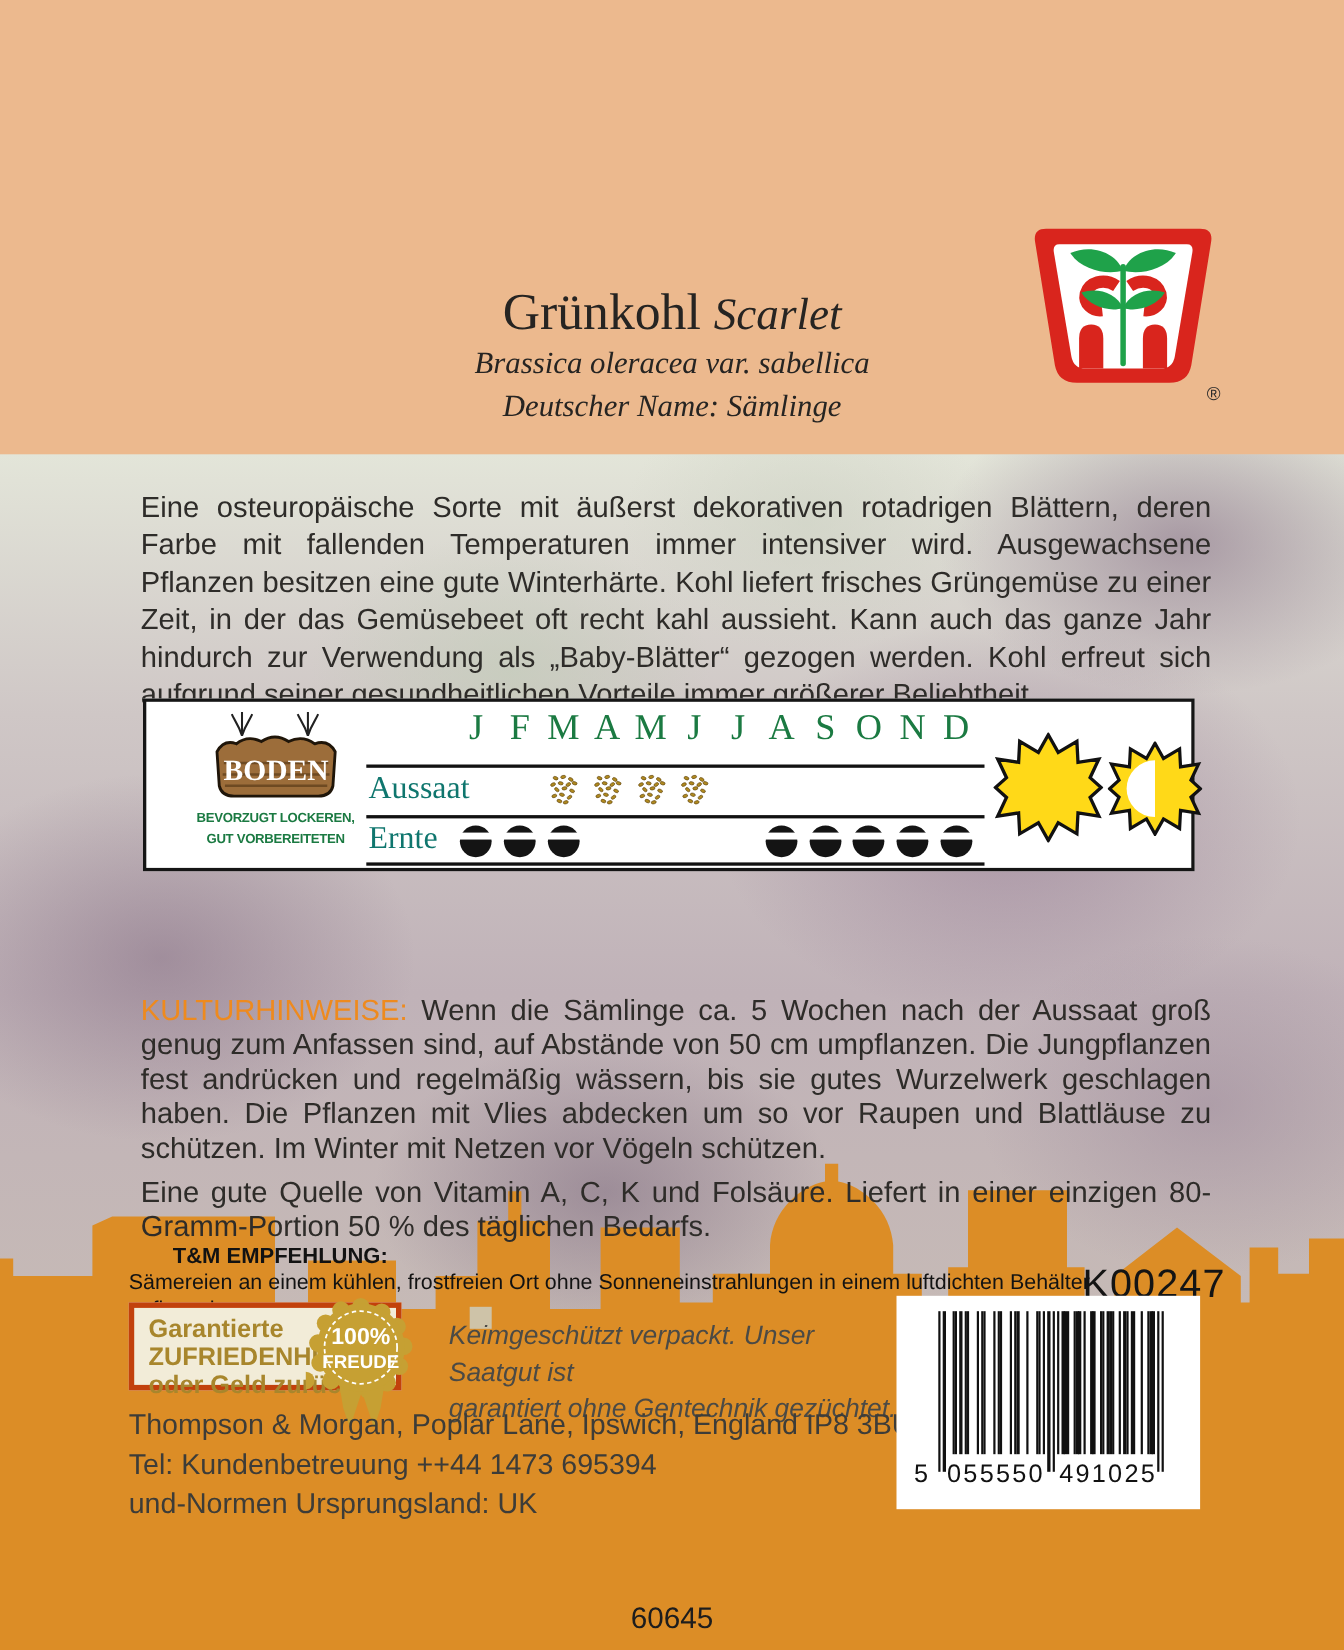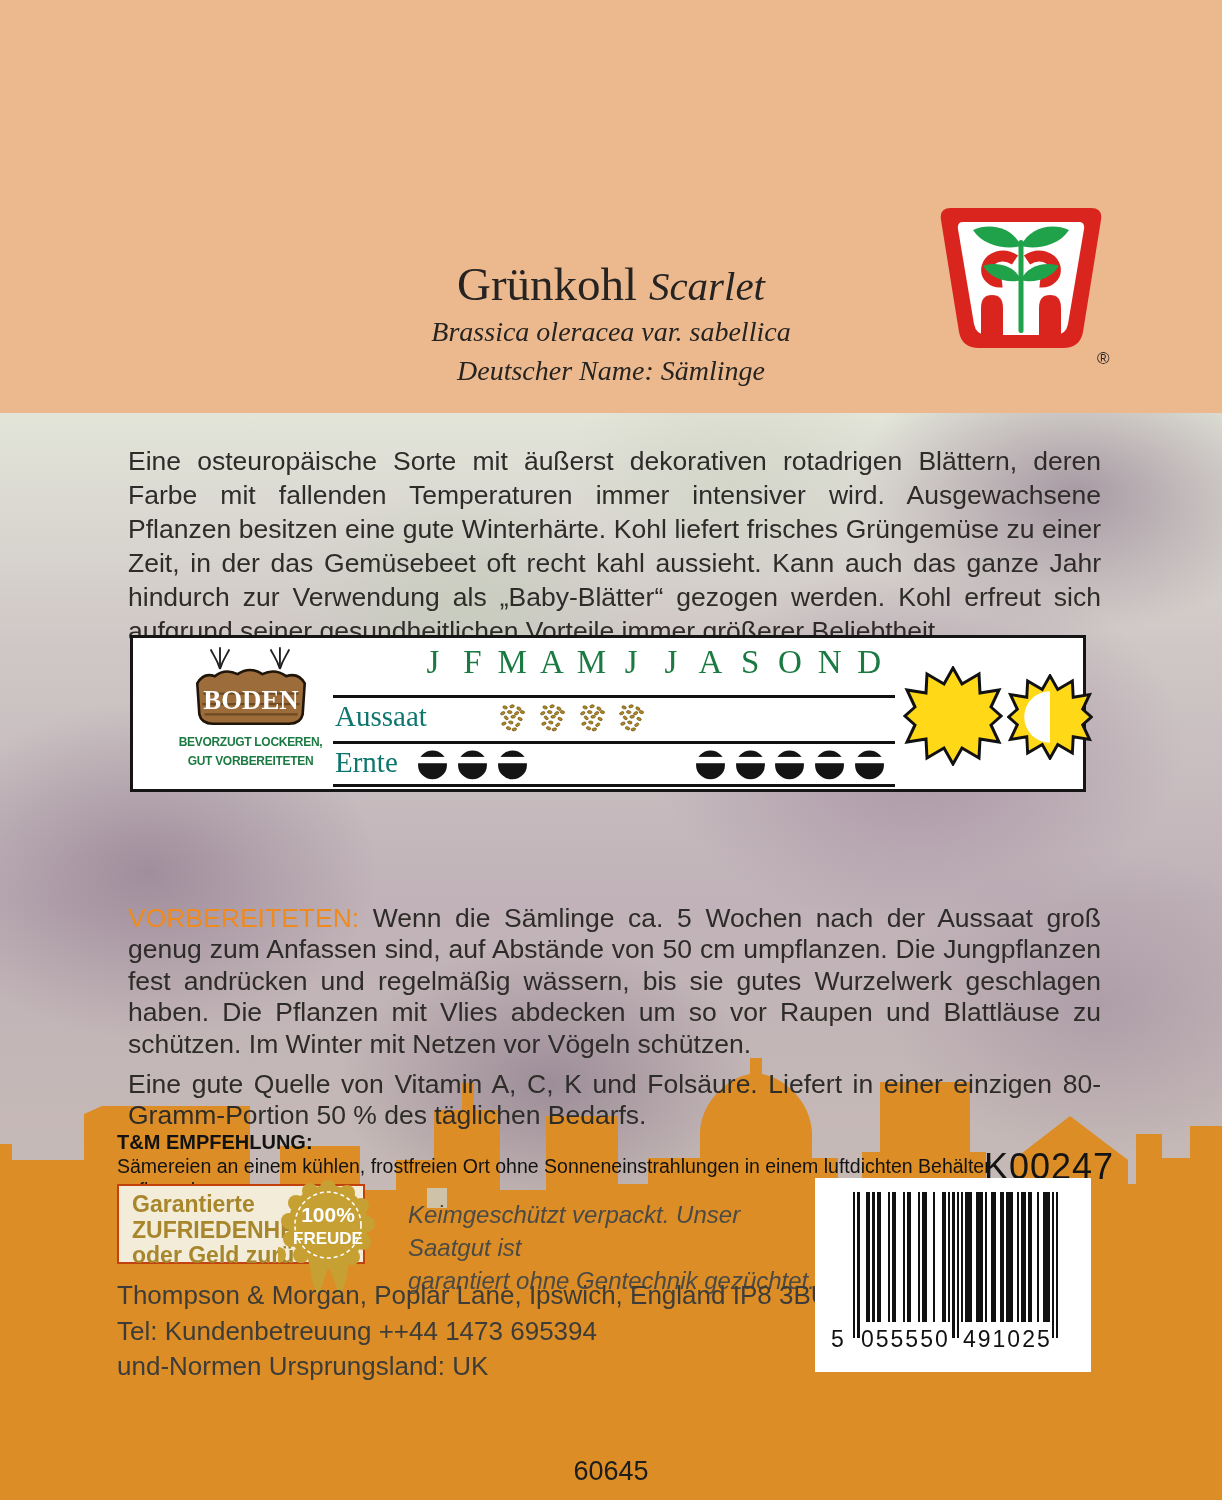--- a/index.html
+++ b/index.html
@@ -53,25 +53,25 @@
                  font-size:29px;color:#0f766e;}
   .lab1{top:62px}.lab2{top:108px}
   .cal-cells{position:absolute;left:280px;width:476px;height:44px;display:flex;align-items:center;}
   .cr1{top:59px}.cr2{top:103px}
   .cal-cell{flex:1;display:flex;justify-content:center;align-items:center;height:100%;}
   .sun{position:absolute;}
   .sun-full{left:770px;top:28px;}
   .sun-half{left:874px;top:36px;}
   
   .storage{position:absolute;left:117px;top:1130px;width:880px;color:#121212;}
-  .storage-label{font-weight:bold;font-size:20px;line-height:24px;}
+  .storage-label{font-weight:bold;font-size:20px;line-height:24px;margin-left:40px;}
   .storage-text{font-size:19.5px;line-height:24px;}
   .product-code{position:absolute;left:984px;top:1146px;font-size:36px;color:#141414;letter-spacing:1px;}
   .guarantee-box{position:absolute;left:117px;top:1184px;width:248px;height:80px;background:#f2ecd8;
-                 border:2px solid #c2410c;box-sizing:border-box;padding:6px 0 0 13px;}
+                 border:5px solid #c2410c;box-sizing:border-box;padding:6px 0 0 13px;}
   .guarantee-box div{color:#a8862c;font-weight:bold;font-size:23px;line-height:25.5px;}
   .rosette{position:absolute;left:278px;top:1176px;}
   .pack-note{position:absolute;left:408px;top:1198px;width:420px;font-style:italic;
              font-size:24px;line-height:33px;color:#4b4a45;}
   .address{position:absolute;left:117px;top:1278px;width:760px;font-size:26px;line-height:35.5px;color:#3d3c38;}
   
   .barcode-panel{position:absolute;left:815px;top:1178px;width:276px;height:194px;background:#fff;}
   #barcode-bars{position:absolute;left:38px;top:14px;width:208px;height:150px;}
   .bc-bar{position:absolute;top:0;width:2.3px;height:130px;background:#111;}
   .bc-guard{height:146px;}
@@ -317,21 +317,21 @@
     </div>
     <div class="sun sun-half">
       <svg viewBox="0 0 100 100" width="86" height="86">
         <polygon fill="#FFD918" stroke="#111" stroke-width="3.4" points="50,2 59,18 76,8 77,27 96,24 88,41 98,50 88,59 96,76 77,73 76,92 59,82 50,98 41,82 24,92 23,73 4,76 12,59 2,50 12,41 4,24 23,27 24,8 41,18"></polygon>
         <path d="M50,20 A30,30 0 0 0 50,80 Z" fill="#fff"></path>
       </svg>
     </div>
   </div>
 
   <p class="para culture">
-    <span class="sec-label">VORBEREITETEN:</span>
+    <span class="sec-label">KULTURHINWEISE:</span>
     <span>Wenn die Sämlinge ca. 5 Wochen nach der Aussaat groß genug zum Anfassen sind, auf Abstände von 50 cm umpflanzen. Die Jungpflanzen fest andrücken und regelmäßig wässern, bis sie gutes Wurzelwerk geschlagen haben. Die Pflanzen mit Vlies abdecken um so vor Raupen und Blattläuse zu schützen. Im Winter mit Netzen vor Vögeln schützen.</span>
   </p>
   <p class="para nutrition">Eine gute Quelle von Vitamin A, C, K und Folsäure. Liefert in einer einzigen 80-Gramm-Portion 50 % des täglichen Bedarfs.</p>
 
   <div class="storage">
     <div class="storage-label">T&amp;M EMPFEHLUNG:</div>
     <div class="storage-text">Sämereien an einem kühlen, frostfreien Ort ohne Sonneneinstrahlungen in einem luftdichten Behälter aufbewahren.</div>
   </div>
   <div class="product-code">K00247</div>
 

